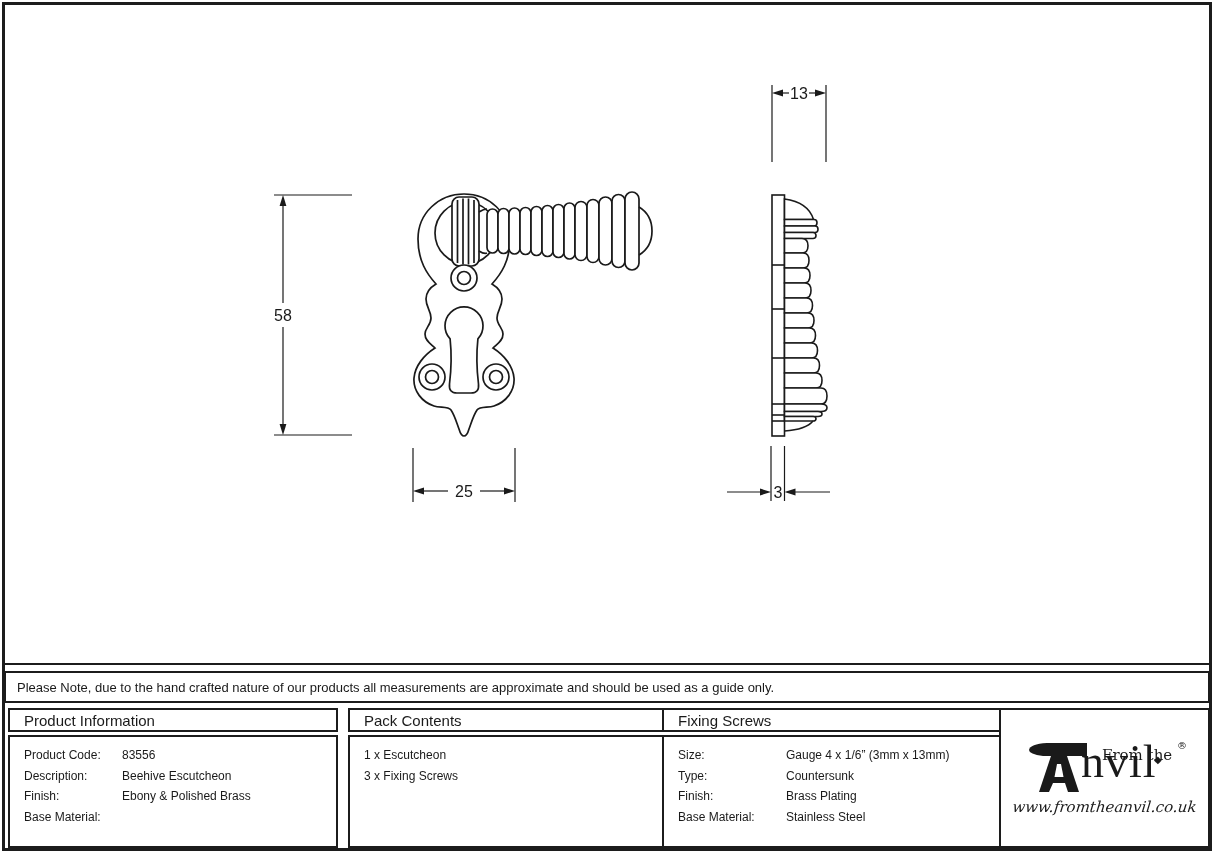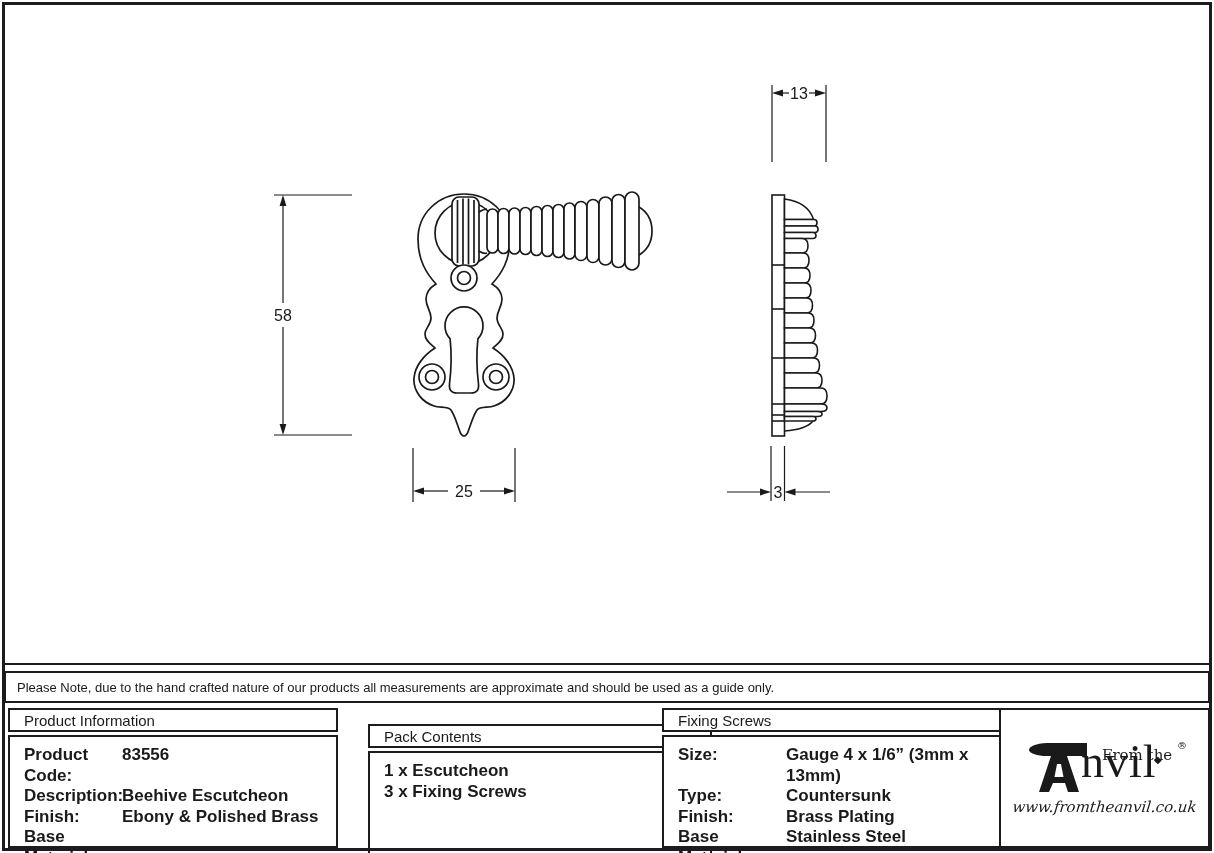--- a/index.html
+++ b/index.html
@@ -6,23 +6,23 @@
   .page{position:relative;width:1214px;height:853px;background:#ffffff;overflow:hidden;
         font-family:"Liberation Sans",sans-serif;color:#1a1a1a;}
   .page-border{position:absolute;left:2px;top:2px;right:2px;bottom:2px;border:3px solid #1c1c1c;}
   .drawing-svg{position:absolute;left:0;top:0;}
   .hline-sep{position:absolute;left:4px;right:4px;top:663px;border-top:2px solid #1c1c1c;}
   .note-box{position:absolute;left:4px;right:4px;top:671px;height:32px;border:2px solid #1c1c1c;
             box-sizing:border-box;display:flex;align-items:center;padding-left:11px;
             font-size:13px;}
   .cell{position:absolute;border:2px solid #1c1c1c;box-sizing:border-box;background:#fff;}
   .hdr{top:708px;height:24px;display:flex;align-items:center;padding-left:14px;font-size:15px;}
-  .bodycell{top:735px;height:113px;padding:8px 0 0 14px;font-size:17px;line-height:20.6px;font-weight:bold;}
+  .bodycell{top:735px;height:113px;padding:8px 0 0 14px;font-size:12px;line-height:20.6px;}
   .c1{left:8px;width:330px;}
-  .c2{left:368px;width:344px;margin-top:16px;}
+  .c2{left:348px;width:344px;}
   .c3{left:662px;width:354px;}
   .spec-grid{display:grid;grid-template-columns:98px auto;column-gap:0;}
   .c3 .spec-grid{grid-template-columns:108px auto;}
   .logo-box{position:absolute;left:999px;top:708px;width:211px;height:140px;border:2px solid #1c1c1c;
             box-sizing:border-box;background:#fff;}
   .logo-inner{position:relative;width:100%;height:100%;font-family:"DejaVu Serif",serif;}
   .logo-tagline{position:absolute;left:101px;top:36px;font-size:15px;}
   .logo-diamond{position:absolute;left:153px;top:44px;font-size:10px;}
   .logo-reg{position:absolute;left:176px;top:30px;font-size:10px;}
   .logo-a-icon{position:absolute;left:26px;top:30px;}

